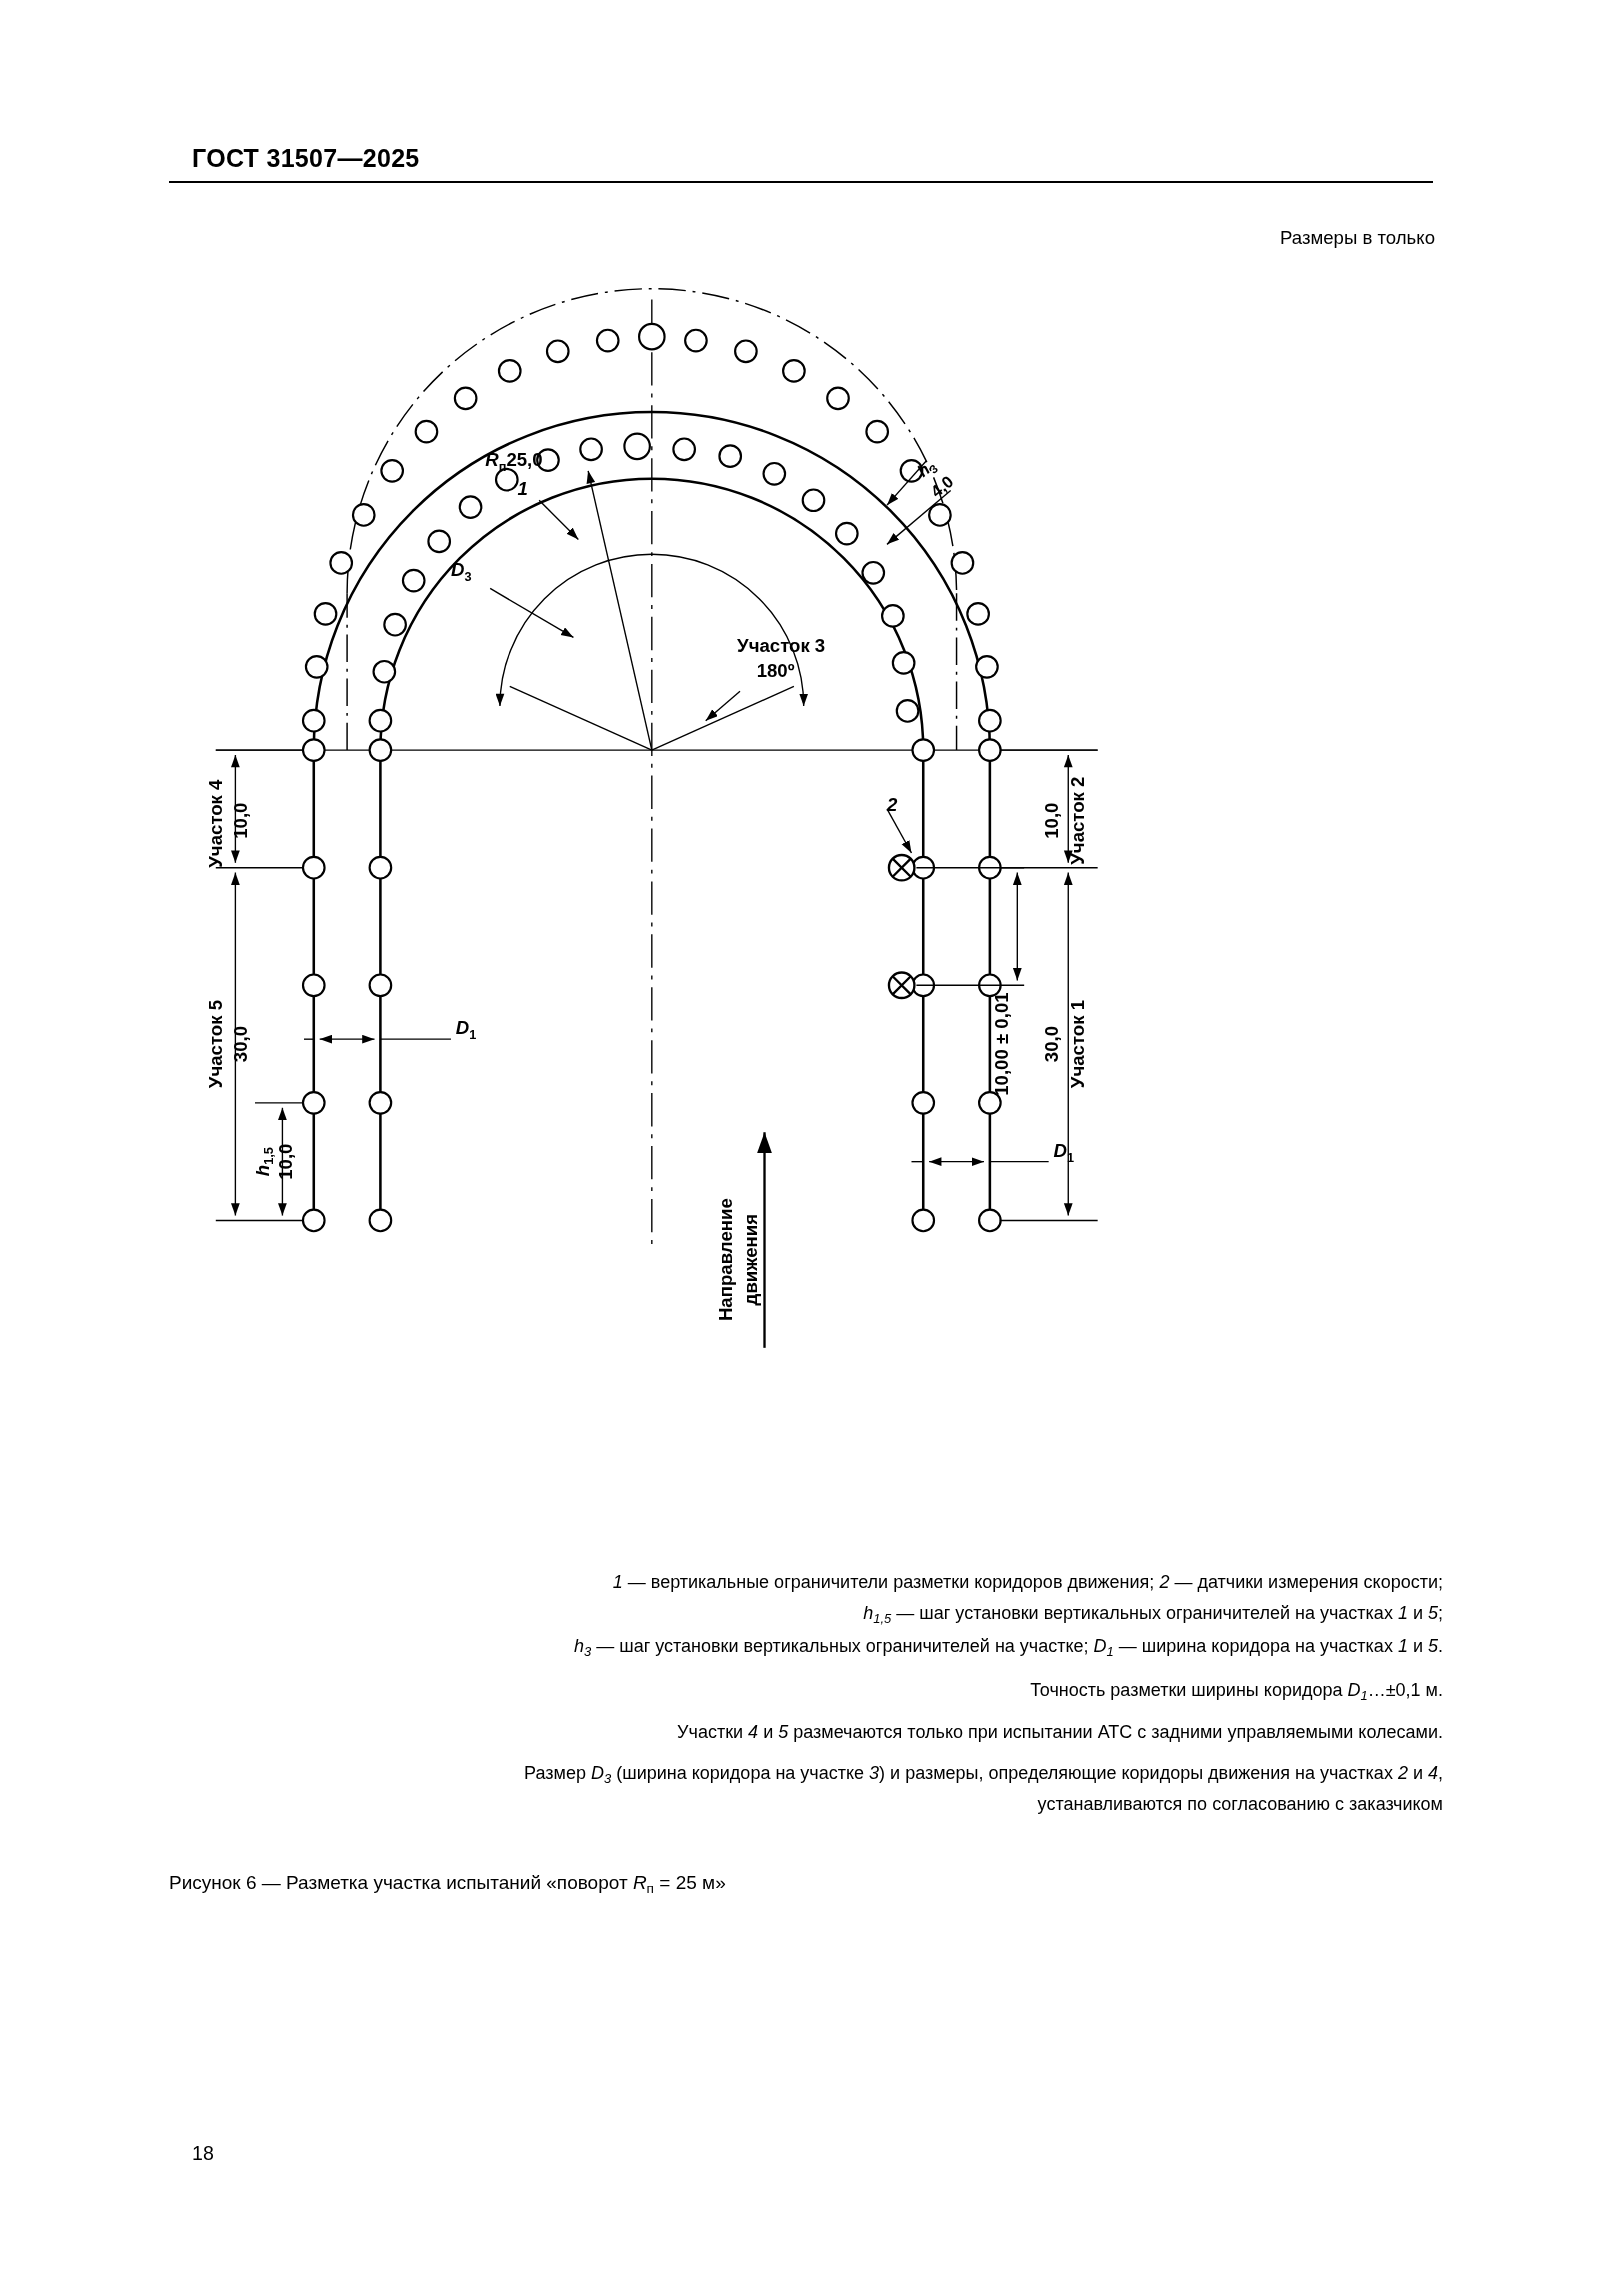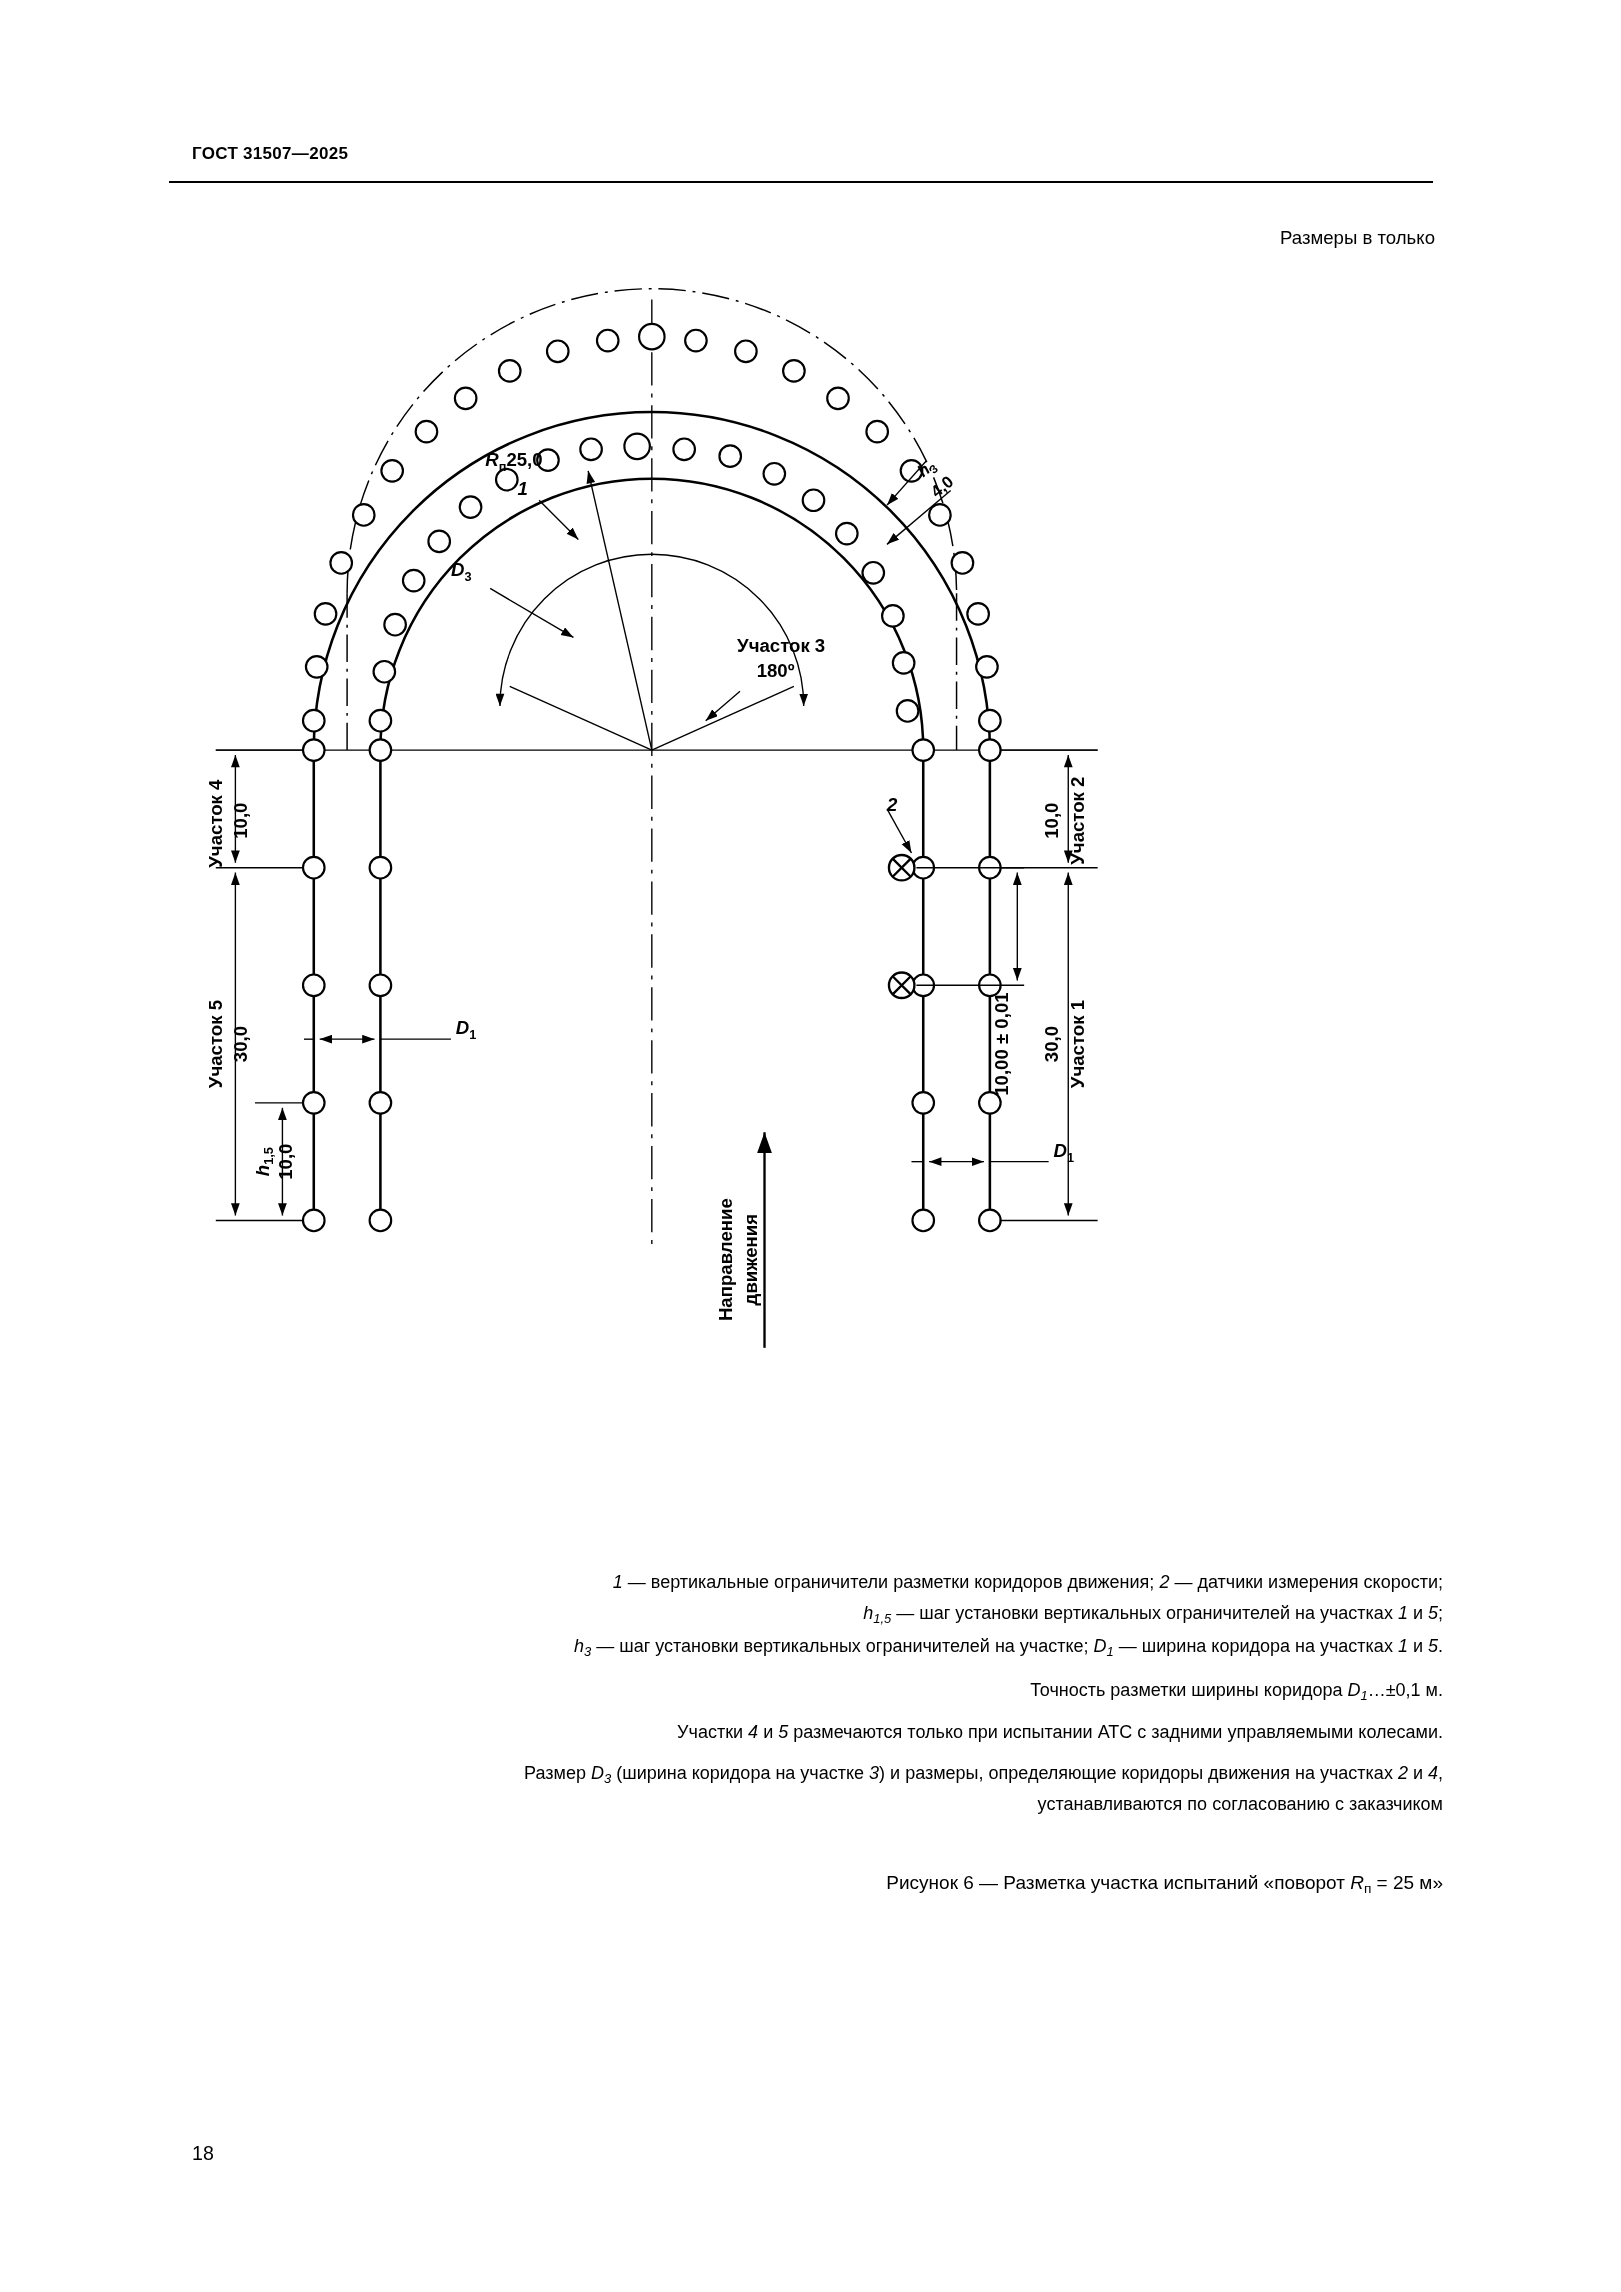--- a/index.html
+++ b/index.html
@@ -18,21 +18,21 @@
   .page {
     position: absolute;
     left: 0; top: 0;
     width: 1621px;
     height: 2293px;
   }
   .header-std {
     position: absolute;
     left: 192px;
     top: 144px;
-    font-size: 17px;
+    font-size: 25px;
     font-weight: bold;
     letter-spacing: 0.3px;
   }
   .header-rule {
     position: absolute;
     left: 169px;
     top: 181px;
     width: 1264px;
     height: 2px;
     background: #000;
@@ -63,21 +63,21 @@
     margin: 0 0 5.9px 0;
   }
   .caption-block .legend-line {
     margin-bottom: 2px;
   }
   .fig-title {
     position: absolute;
     left: 169px;
     top: 1872px;
     width: 1274px;
-    text-align: right;
+    text-align: left;
     font-size: 19px;
   }
   .page-number {
     position: absolute;
     left: 192px;
     top: 2098px;
     font-size: 19.6px;
     margin-top: 44px;
   }
   i { font-style: italic; }

